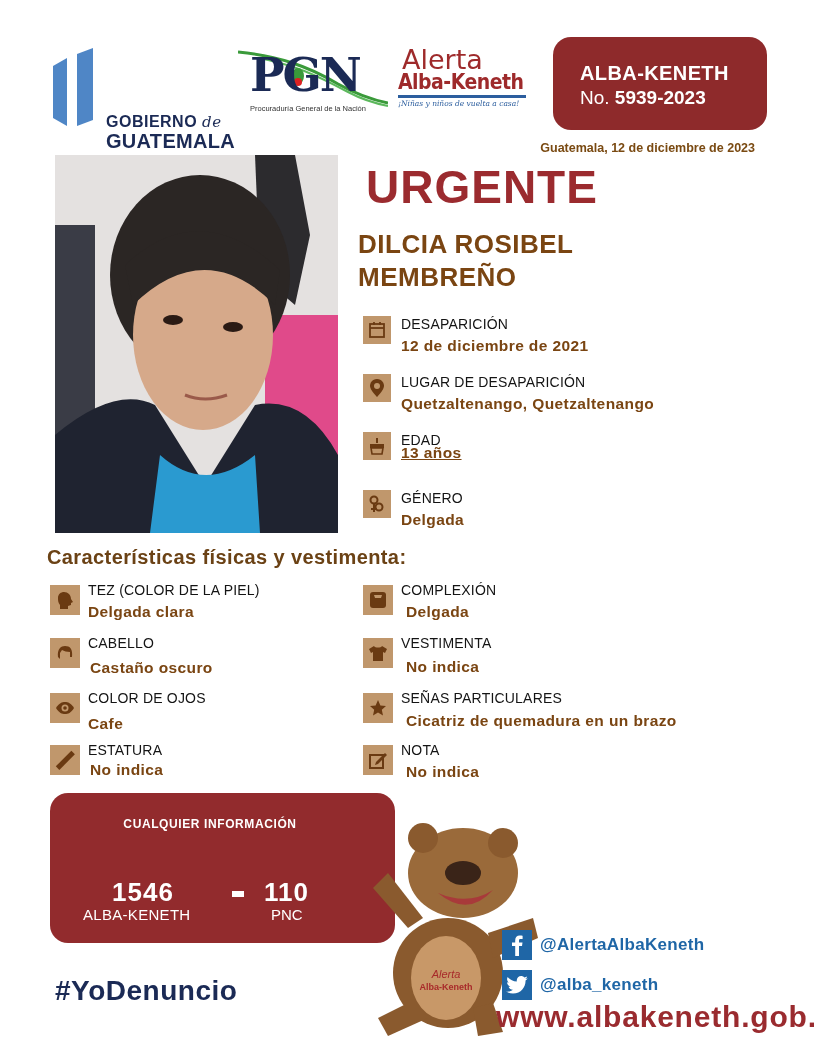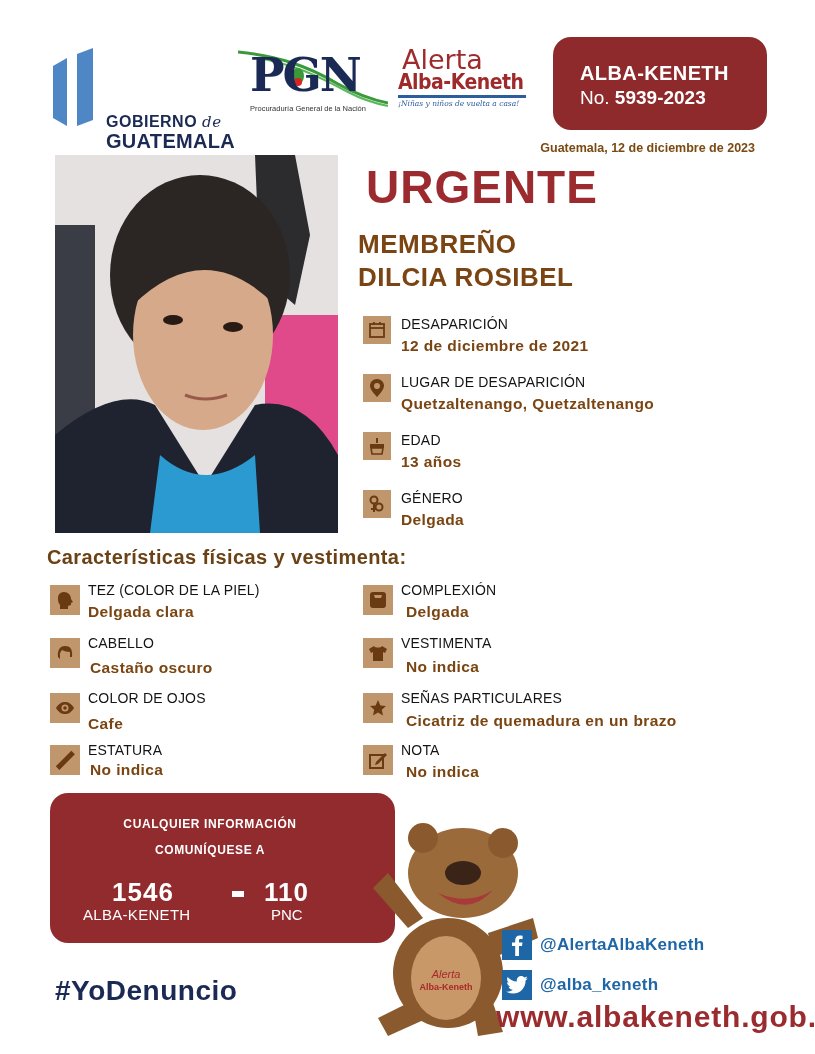--- a/index.html
+++ b/index.html
@@ -110,22 +110,22 @@
     <ellipse cx="118" cy="165" rx="10" ry="5" fill="#2a1a14"></ellipse>
     <ellipse cx="178" cy="172" rx="10" ry="5" fill="#2a1a14"></ellipse>
     <path d="M130,240 Q150,248 172,240" stroke="#9a5a4a" stroke-width="3" fill="none"></path>
     <path d="M0,280 Q60,230 100,250 L150,330 L200,250 Q250,240 283,300 L283,378 L0,378 Z" fill="#1f2330"></path>
     <path d="M105,300 Q150,340 200,300 L205,378 L95,378 Z" fill="#2a9ad0"></path>
   </svg>
 </div>
 
 <div class="abs urgente">URGENTE</div>
 <div class="abs name">
+  <div>DILCIA ROSIBEL</div>
   <div>MEMBREÑO</div>
-  <div>DILCIA ROSIBEL</div>
 </div>
 
 <div class="abs" style="left:363px; top:316px;">
   <div class="icon-box abs" style="left:0;top:0;">
     <svg viewBox="0 0 20 20">
         <rect x="3" y="4" width="14" height="13" fill="none" stroke="#6a3a12" stroke-width="1.8"></rect>
         <line x1="3" y1="8" x2="17" y2="8" stroke="#6a3a12" stroke-width="1.8"></line>
         <line x1="7" y1="2" x2="7" y2="5" stroke="#6a3a12" stroke-width="1.8"></line>
         <line x1="13" y1="2" x2="13" y2="5" stroke="#6a3a12" stroke-width="1.8"></line>
       </svg>
@@ -147,21 +147,21 @@
 
 <div class="abs" style="left:363px; top:432px;">
   <div class="icon-box abs" style="left:0;top:0;">
     <svg viewBox="0 0 20 20">
         <line x1="10" y1="2" x2="10" y2="7" stroke="#6a3a12" stroke-width="2"></line>
         <rect x="3" y="8" width="14" height="4" fill="#6a3a12"></rect>
         <path d="M4,12 L16,12 L15,18 L5,18 Z" fill="none" stroke="#6a3a12" stroke-width="1.6"></path>
       </svg>
   </div>
   <div class="abs lbl" style="left:38px;top:0;white-space:nowrap;">EDAD</div>
-  <div class="abs val" style="left:38px;top:21px;white-space:nowrap;">13 años</div>
+  <div class="abs val" style="left:38px;top:12px;white-space:nowrap;text-decoration:underline;">13 años</div>
 </div>
 
 <div class="abs" style="left:363px; top:490px;">
   <div class="icon-box abs" style="left:0;top:0;">
     <svg viewBox="0 0 20 20">
         <circle cx="7" cy="6" r="3.5" fill="none" stroke="#6a3a12" stroke-width="2"></circle>
         <circle cx="12" cy="13" r="3.5" fill="none" stroke="#6a3a12" stroke-width="2"></circle>
         <line x1="7" y1="10" x2="7" y2="18" stroke="#6a3a12" stroke-width="2"></line>
         <line x1="4" y1="15" x2="10" y2="15" stroke="#6a3a12" stroke-width="2"></line>
       </svg>
@@ -252,21 +252,20 @@
         <path d="M8,12 L17,3 L19,5 L10,14 L7,15 Z" fill="#6a3a12"></path>
       </svg>
   </div>
   <div class="abs lbl" style="left:38px;top:0;white-space:nowrap;">NOTA</div>
   <div class="abs val" style="left:43px;top:21px;white-space:nowrap;">No indica</div>
 </div>
 
 <div class="abs contact">
   <div class="c1">
     <div>CUALQUIER INFORMACIÓN</div>
-    <div>COMUNÍQUESE A</div>
   </div>
   <div class="n1">1546</div>
   <div class="s1">ALBA-KENETH</div>
   <div class="dash"></div>
   <div class="n2">110</div>
   <div class="s2">PNC</div>
 </div>
 
 <svg class="abs bear" viewBox="0 0 175 220">
   <ellipse cx="80" cy="155" rx="55" ry="55" fill="#8a5a2e"></ellipse>

